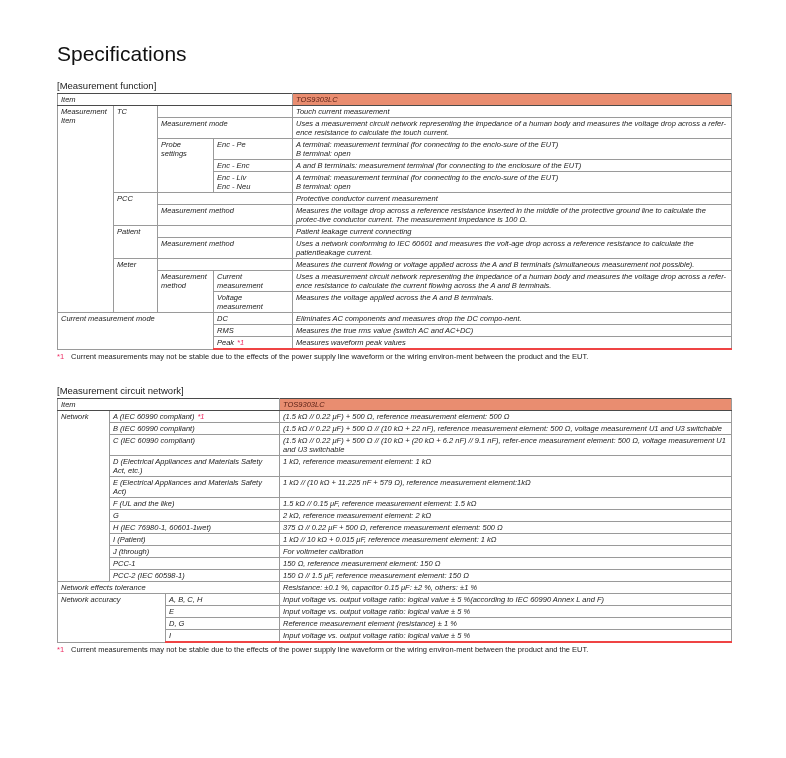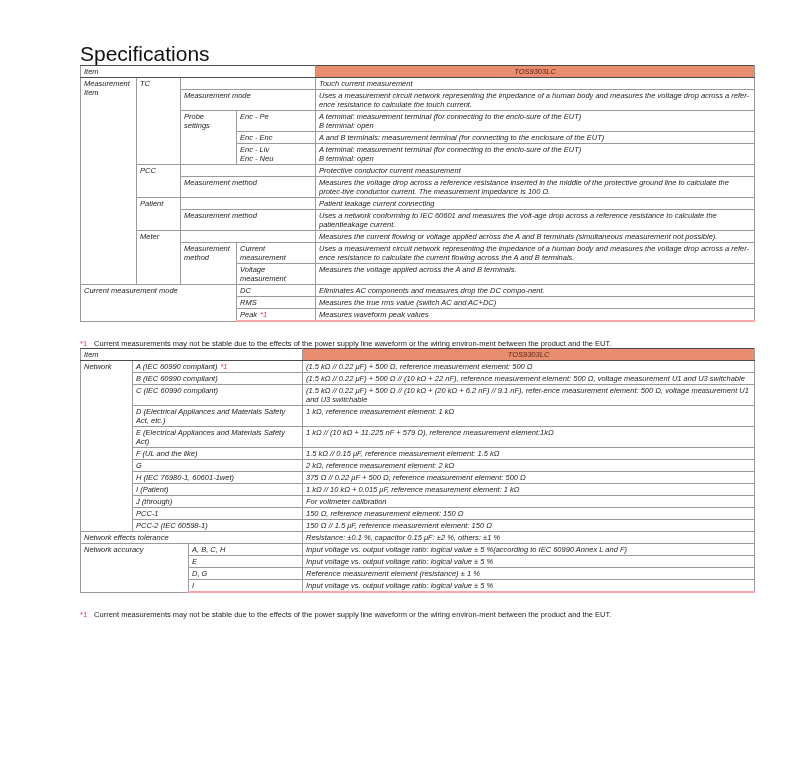--- a/index.html
+++ b/index.html
@@ -2,21 +2,21 @@
 <html><head>
 <meta charset="utf-8">
 <style>
   html,body { margin:0; padding:0; background:#fff; }
   body {
     width:786px; height:758px; overflow:hidden;
     font-family:"Liberation Sans", sans-serif;
     color:#1c1c1c;
     -webkit-font-smoothing:antialiased;
   }
-  .page { padding:42px 56px 0 80px; }
+  .page { padding:42px 56px 0 57px; }
 
   .doc-title { font-size:21px; font-weight:400; color:#111; margin:0; line-height:1.1; }
 
   .section-heading { margin-top:36px; font-size:11.5px; font-weight:bold; color:#111; }
   .section-heading .bullet { margin-right:4px; }
 
   .table-caption { margin-top:15px; margin-bottom:2px; font-size:9.5px; color:#1c1c1c; }
   .table-caption.second { margin-top:24px; }
 
   table.spec {
@@ -25,40 +25,41 @@
   }
   table.spec td {
     border:1px solid #9a9a9a;
     padding:1px 3px;
     vertical-align:top;
     white-space:pre-line;
     word-wrap:break-word;
   }
   tr.hdr td { border-top:1px solid #4a4a4a; border-bottom:1px solid #4a4a4a; }
   tr.hdr td.model {
-    background:#e98d70; color:#571e13; text-align:center; font-weight:400;
+    background:#e98d70; color:#571e13; font-weight:400;
   }
   tr.block td { border-top-color:#5a5a5a; }
-  tr.last td { border-bottom:2px solid #fca5a5; }
+  tr.last td { border-bottom:2px solid #ef4444; }
   td.vmid { vertical-align:middle; }
   td.nr { border-right:0; }
   td.nl { border-left:0; }
   .note { color:#ee2e64; margin-left:3px; }
 
-  .footnote { margin-top:17px; font-size:7.5px; color:#222; }
+  .footnote { margin-top:2px; font-size:7.5px; color:#222; }
   .footnote .marker { color:#ee2e64; margin-right:7px; }
 </style>
 </head>
 <body>
 
 <div class="page">
 
   <h1 class="doc-title">Specifications</h1>
 
 
+  <div class="table-caption">[Measurement function]</div>
 
   <table class="spec">
     <colgroup>
         <col style="width:56px">
         <col style="width:44px">
         <col style="width:56px">
         <col style="width:79px">
         <col style="width:439px">
       </colgroup>
     <tbody>
@@ -142,20 +143,21 @@
       <td><span>Peak</span><span class="note">*1</span></td>
       <td>Measures waveform peak values</td>
     </tr>
   </tbody>
     </table>
 
   <div class="footnote">
     <span class="marker">*1</span><span>Current measurements may not be stable due to the effects of the power supply line waveform or the wiring environ-ment between the product and the EUT.</span>
   </div>
 
+  <div class="table-caption second">[Measurement circuit network]</div>
 
   <table class="spec">
     <colgroup>
         <col style="width:52px">
         <col style="width:56px">
         <col style="width:114px">
         <col style="width:452px">
       </colgroup>
     <tbody>
         <tr class="hdr">

